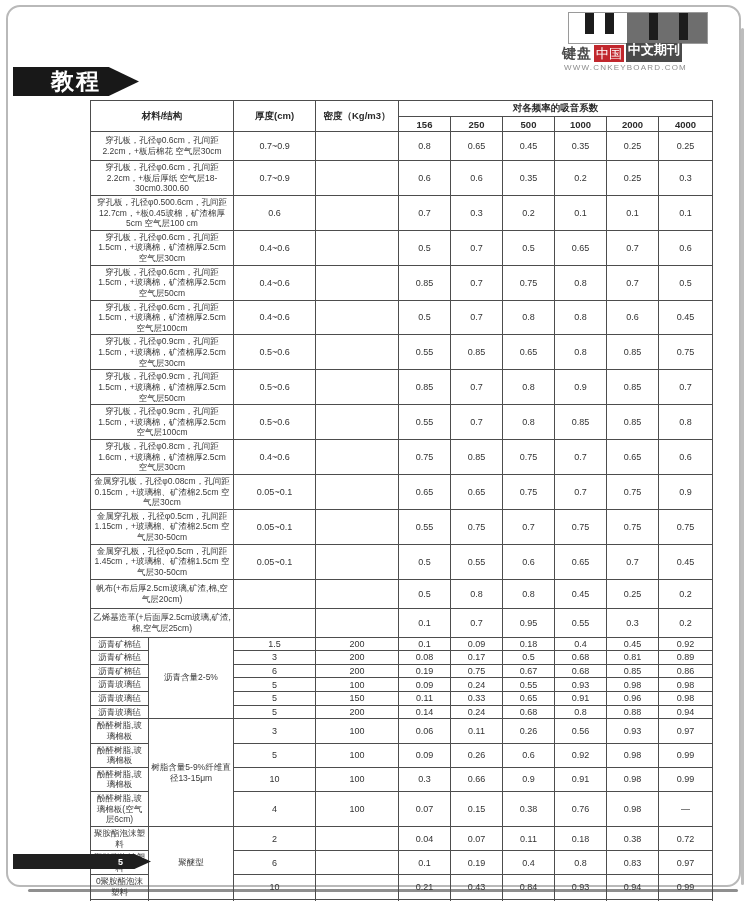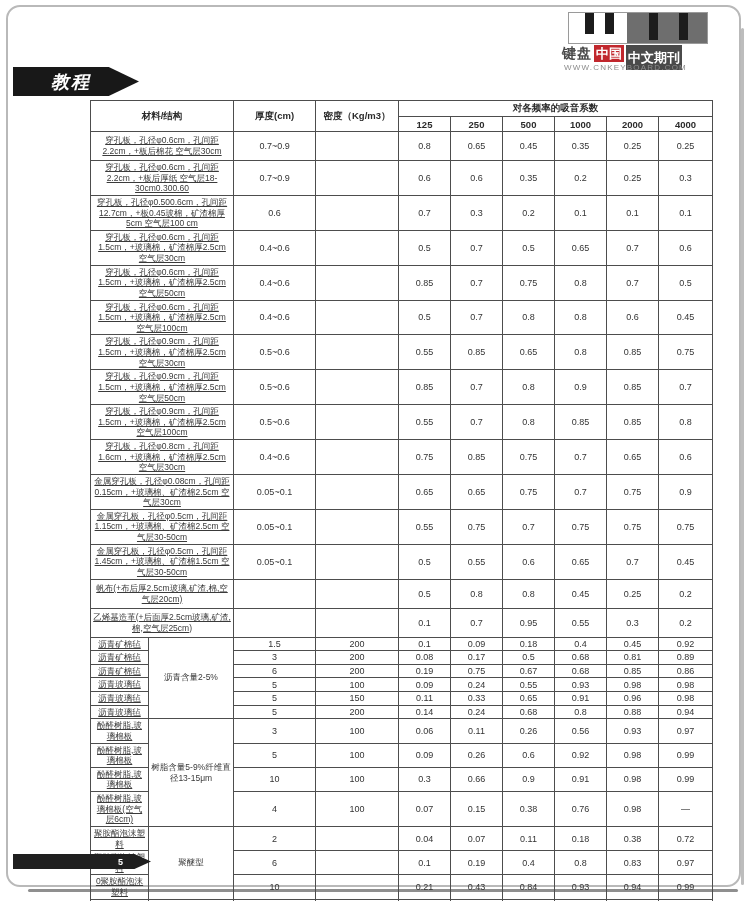--- a/index.html
+++ b/index.html
@@ -22,59 +22,58 @@
     background:#bdbdbd; border-radius:2px;
   }
   
   .banner {
     position:absolute; left:13px; top:67px; width:126px; height:29px;
     background:#181818;
     clip-path:polygon(0 0, 76% 0, 100% 50%, 76% 100%, 0 100%);
     display:flex; align-items:center;
   }
   .banner span {
-    color:#fff; font-weight:bold; font-size:18px; letter-spacing:2px;
+    color:#fff; font-weight:bold; font-size:23px; letter-spacing:2px;
     margin-left:38px;
-    font-style:italic;
   }
   
   .logo { position:absolute; right:40px; top:12px; width:150px; }
   .logo-keys {
     width:138px; height:30px; margin-left:8px; border:1px solid #9a9a9a;
     display:flex; background:#fff;
   }
   .keys-left { width:58px; height:100%; position:relative; background:#fff; }
   .keys-right { width:80px; height:100%; position:relative; background:#6e6e6e; }
   .key { position:absolute; top:0; width:9px; background:#1c1c1c; }
   .keys-left .key { height:21px; }
   .keys-right .key { height:27px; }
-  .logo-textline { margin-top:1px; display:flex; align-items:flex-start; height:17px; margin-left:2px; }
+  .logo-textline { margin-top:1px; display:flex; align-items:flex-end; height:17px; margin-left:2px; }
   .logo-textline .b1 { color:#4a4a4a; font-weight:bold; font-size:14px; line-height:17px; letter-spacing:1px; }
-  .logo-textline .b2 { background:#c1272d; color:#fff; font-weight:bold; font-size:13px; line-height:17px; padding:0 2px; margin-left:2px; }
+  .logo-textline .b2 { background:#c1272d; color:#fff; font-weight:normal; font-size:13px; line-height:17px; padding:0 2px; margin-left:2px; }
   .logo-textline .b3 { background:#4a4a4a; color:#fff; font-weight:bold; font-size:13px; line-height:17px; padding:4px 2px; margin-left:2px; }
   .logo-url { font-size:8px; font-weight:normal; color:#8c8c8c; letter-spacing:1.2px; margin-top:1px; margin-left:4px; }
   
   .pagenum-bar {
     position:absolute; left:13px; top:854px; width:138px; height:15px;
     background:#1f1f1f;
     clip-path:polygon(0 0, 88% 0, 100% 50%, 88% 100%, 0 100%);
     display:flex; align-items:center; justify-content:flex-end;
   }
   .pagenum-bar span { color:#fff; font-size:9px; font-weight:bold; margin-right:28px; }
   
   table.abs {
     position:absolute; left:90px; top:100px; width:622px;
     border-collapse:collapse; table-layout:fixed;
   }
   table.abs th, table.abs td {
     border:1px solid #4d4d4d; text-align:center; vertical-align:middle;
     padding:1px 2px; overflow:hidden;
   }
   table.abs th { font-size:9.5px; font-weight:bold; height:12px; }
-  td.mat  { font-size:8.5px; line-height:1.25; color:#3a3a3a;text-decoration:underline; }
+  td.mat  { font-size:8.5px; line-height:1.25; color:#3a3a3a; }
   td.note { font-size:8.5px; line-height:1.3; color:#3a3a3a;margin-top:32px; }
   td.num  { font-size:9px; color:#333; }
   tr.secA td { height:26px; }
 </style>
 </head>
 <body>
 
 <div class="page-frame"></div>
 <div class="edge-shadow-right"></div>
 <div class="edge-shadow-bottom"></div>
@@ -116,21 +115,21 @@
       <col style="width:54px">
   </colgroup>
   <thead>
     <tr>
       <th colspan="2" rowspan="2">材料/结构</th>
       <th rowspan="2">厚度(cm)</th>
       <th rowspan="2">密度（Kg/m3）</th>
       <th colspan="6">对各频率的吸音系数</th>
     </tr>
     <tr id="freq-header-row">
-        <th>125</th>
+        <th>156</th>
         <th>250</th>
         <th>500</th>
         <th>1000</th>
         <th>2000</th>
         <th>4000</th>
       </tr>
   </thead>
   <tbody id="table-body">
       <tr class="secA">
         <td class="mat" colspan="2">穿孔板，孔径φ0.6cm，孔间距2.2cm，+板后棉花 空气层30cm</td>

